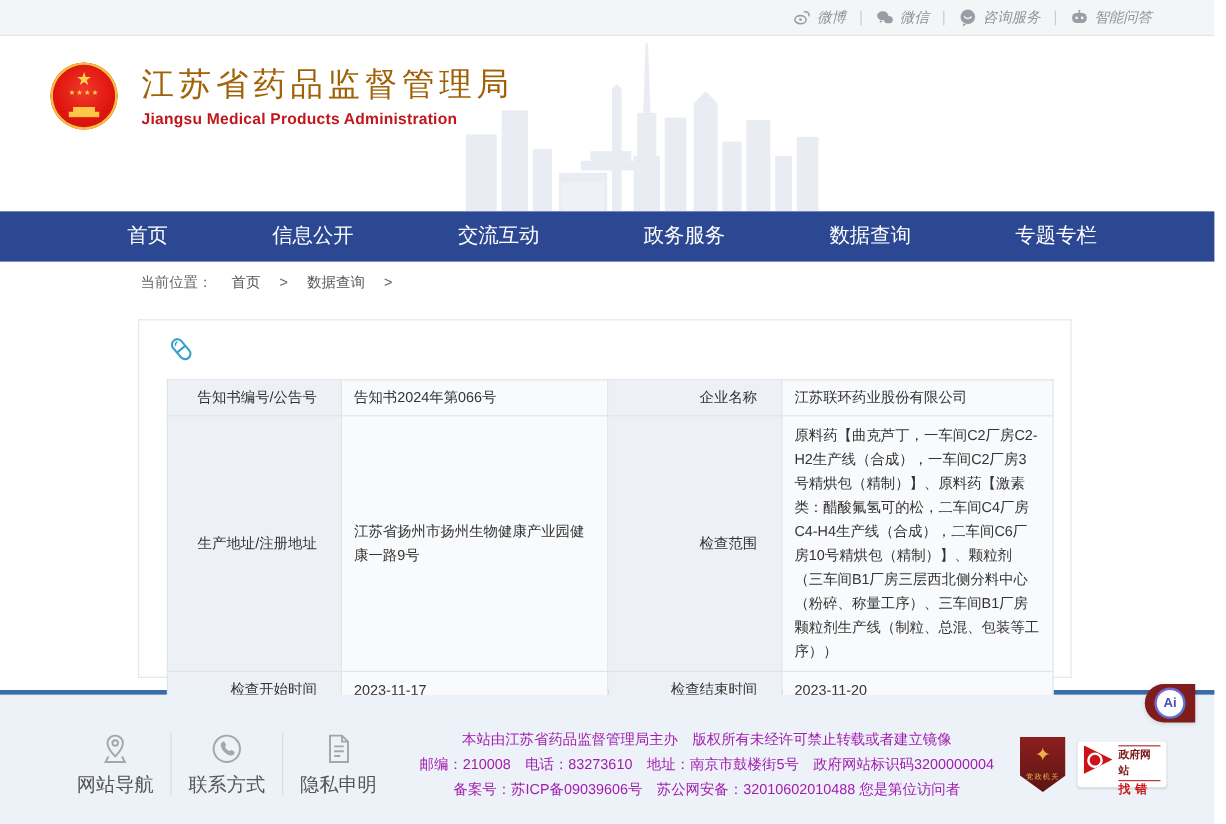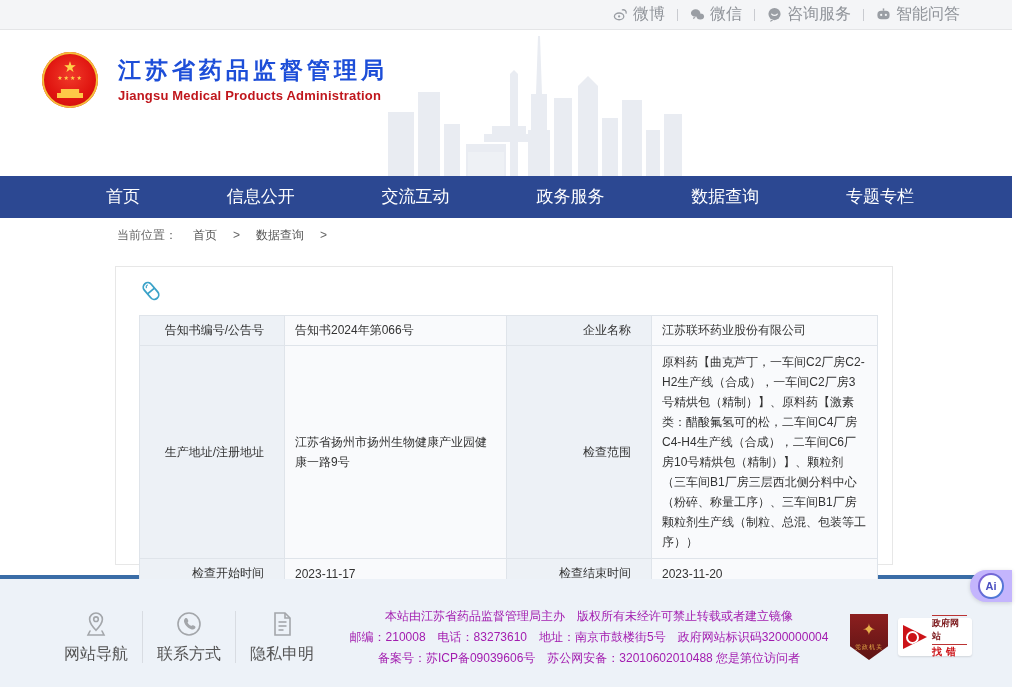--- a/index.html
+++ b/index.html
@@ -1,33 +1,33 @@
 <!DOCTYPE html>
 <html><head>
 <meta charset="utf-8">
 <style>
   * { margin:0; padding:0; box-sizing:border-box; }
   html,body { width:1022px; height:687px; background:#fff; font-family:"Liberation Sans","DejaVu Sans",sans-serif; overflow:hidden; }
   .page { position:relative; width:1012px; height:687px; background:#fff; }
 
   
   .topbar { height:30px; background:#f4f5f7; border-bottom:1px solid #e4e5e7; display:flex; align-items:center; justify-content:flex-end; padding-right:52px; }
-  .topbar-item { display:flex; align-items:center; gap:5px; color:#8f9399; font-size:16px; cursor:pointer; }
+  .topbar-item { display:flex; align-items:center; gap:5px; color:#8f9399; font-size:12px; cursor:pointer;font-style:italic; }
   .topbar-item svg { display:block; }
   .tb-divider { width:1px; height:12px; background:#c9cbd0; margin:0 12px; }
 
   
   .header { position:relative; height:146px; background:#fff; overflow:hidden; }
   .skyline { position:absolute; left:388px; bottom:0; color:#e9ecf2; }
   .brand { position:absolute; left:42px; top:22px; display:flex; align-items:center; gap:20px; }
   .emblem { width:56px; height:56px; border-radius:50%; background:radial-gradient(circle at 50% 42%, #f03a2a 0%, #e01510 55%, #c50d0c 100%); position:relative; box-shadow:0 0 0 2px #f5c03a inset; }
   .emblem .star { position:absolute; left:50%; top:7px; transform:translateX(-50%); color:#ffd24a; font-size:15px; line-height:1; }
   .emblem .ministars { position:absolute; left:50%; top:22px; transform:translateX(-50%); color:#ffd24a; font-size:6px; letter-spacing:1px; white-space:nowrap; }
   .emblem .gate { position:absolute; left:50%; bottom:10px; transform:translateX(-50%); width:26px; height:9px; background:#ffd24a; clip-path:polygon(0 100%,0 45%,15% 45%,15% 0,85% 0,85% 45%,100% 45%,100% 100%); opacity:.95; }
-  .brand-title { color:#1d4ed8; font-size:23px; font-weight:bold; letter-spacing:4px; line-height:1.2; }
+  .brand-title { color:#a16207; font-size:27px; font-weight:normal; letter-spacing:4px; line-height:1.2; }
   .brand-sub { color:#c0161c; font-size:13px; font-weight:bold; margin-top:4px; letter-spacing:0.2px; }
 
   
   .nav { height:42px; background:#2c4892; }
   .nav-inner { margin-left:100px; width:820px; height:42px; display:flex; justify-content:space-between; align-items:center; }
   .nav-item { color:#fff; font-size:17px; line-height:42px; padding:0 6px; cursor:pointer; }
 
   
   .crumbbar { height:34px; display:flex; align-items:center; padding-left:117px; font-size:12px; color:#666; gap:16px; }
   .crumb-link { color:#555; cursor:pointer; }
@@ -49,28 +49,28 @@
   .footer { height:116px; background:#edf2f8; display:flex; align-items:center; padding:0 40px 0 50px; position:relative; }
   .foot-links { display:flex; align-items:center; }
   .foot-link { display:flex; flex-direction:column; align-items:center; gap:6px; padding:0 14px; color:#555; font-size:16px; cursor:pointer; }
   .foot-link svg { color:#a3a6aa; }
   .fl-divider { width:1px; height:52px; background:#d8dce2; }
   .foot-center { flex:1; text-align:center; font-size:12px; color:#a21caf; line-height:21px; }
   .foot-badges { display:flex; align-items:center; gap:10px; }
   .shield-badge { width:38px; height:46px; background:linear-gradient(#8c1f1f,#5e1414); clip-path:polygon(0 0,100% 0,100% 70%,50% 100%,0 70%); position:relative; cursor:pointer; }
   .shield-badge .sb-emblem { position:absolute; left:50%; top:8px; transform:translateX(-50%); color:#e8b04a; font-size:16px; line-height:1; }
   .shield-badge .sb-text { position:absolute; left:0; right:0; bottom:8px; text-align:center; color:#e8b04a; font-size:6px; letter-spacing:1px; }
-  .finderr-badge { width:74px; height:38px; background:#fff; border-radius:3px; display:flex; align-items:center; gap:5px; padding:3px 5px; box-shadow:0 1px 2px rgba(0,0,0,.12); cursor:pointer; }
+  .finderr-badge { width:74px; height:38px; background:#fff; border-radius:3px; display:flex; align-items:flex-start; gap:5px; padding:3px 5px; box-shadow:0 1px 2px rgba(0,0,0,.12); cursor:pointer; }
   .fe-icon { width:24px; height:24px; background:#cc1318; clip-path:polygon(0 0,100% 50%,0 100%); position:relative; flex:none; }
   .fe-icon::after { content:""; position:absolute; left:3px; top:6px; width:9px; height:9px; border:2px solid #fff; border-radius:50%; }
   .fe-text1 { color:#7a1518; font-size:9px; font-weight:bold; border-top:1px solid #b33; border-bottom:1px solid #b33; padding:1px 0; }
   .fe-text2 { color:#cc1318; font-size:10px; font-weight:bold; letter-spacing:4px; }
 
   
-  .ai-fab { position:absolute; right:0; top:570px; width:42px; height:32px; background:#c4b5fd; border-radius:16px 0 0 16px; box-shadow:0 1px 4px rgba(0,0,0,.15); display:flex; align-items:center; justify-content:center; cursor:pointer; }
+  .ai-fab { position:absolute; right:16px; top:570px; width:42px; height:32px; background:#7f1d1d; border-radius:16px 0 0 16px; box-shadow:0 1px 4px rgba(0,0,0,.15); display:flex; align-items:center; justify-content:center; cursor:pointer; }
   .ai-circle { width:26px; height:26px; border-radius:50%; background:linear-gradient(135deg,#8a5dd6,#3f7fd6); display:flex; align-items:center; justify-content:center; }
   .ai-circle-inner { width:22px; height:22px; border-radius:50%; background:#fff; display:flex; align-items:center; justify-content:center; font-size:11px; font-weight:bold; color:#4a4fc0; }
 </style>
 </head>
 <body>
 
 <div class="page">
 
   <div class="topbar">
     <span class="topbar-item">

